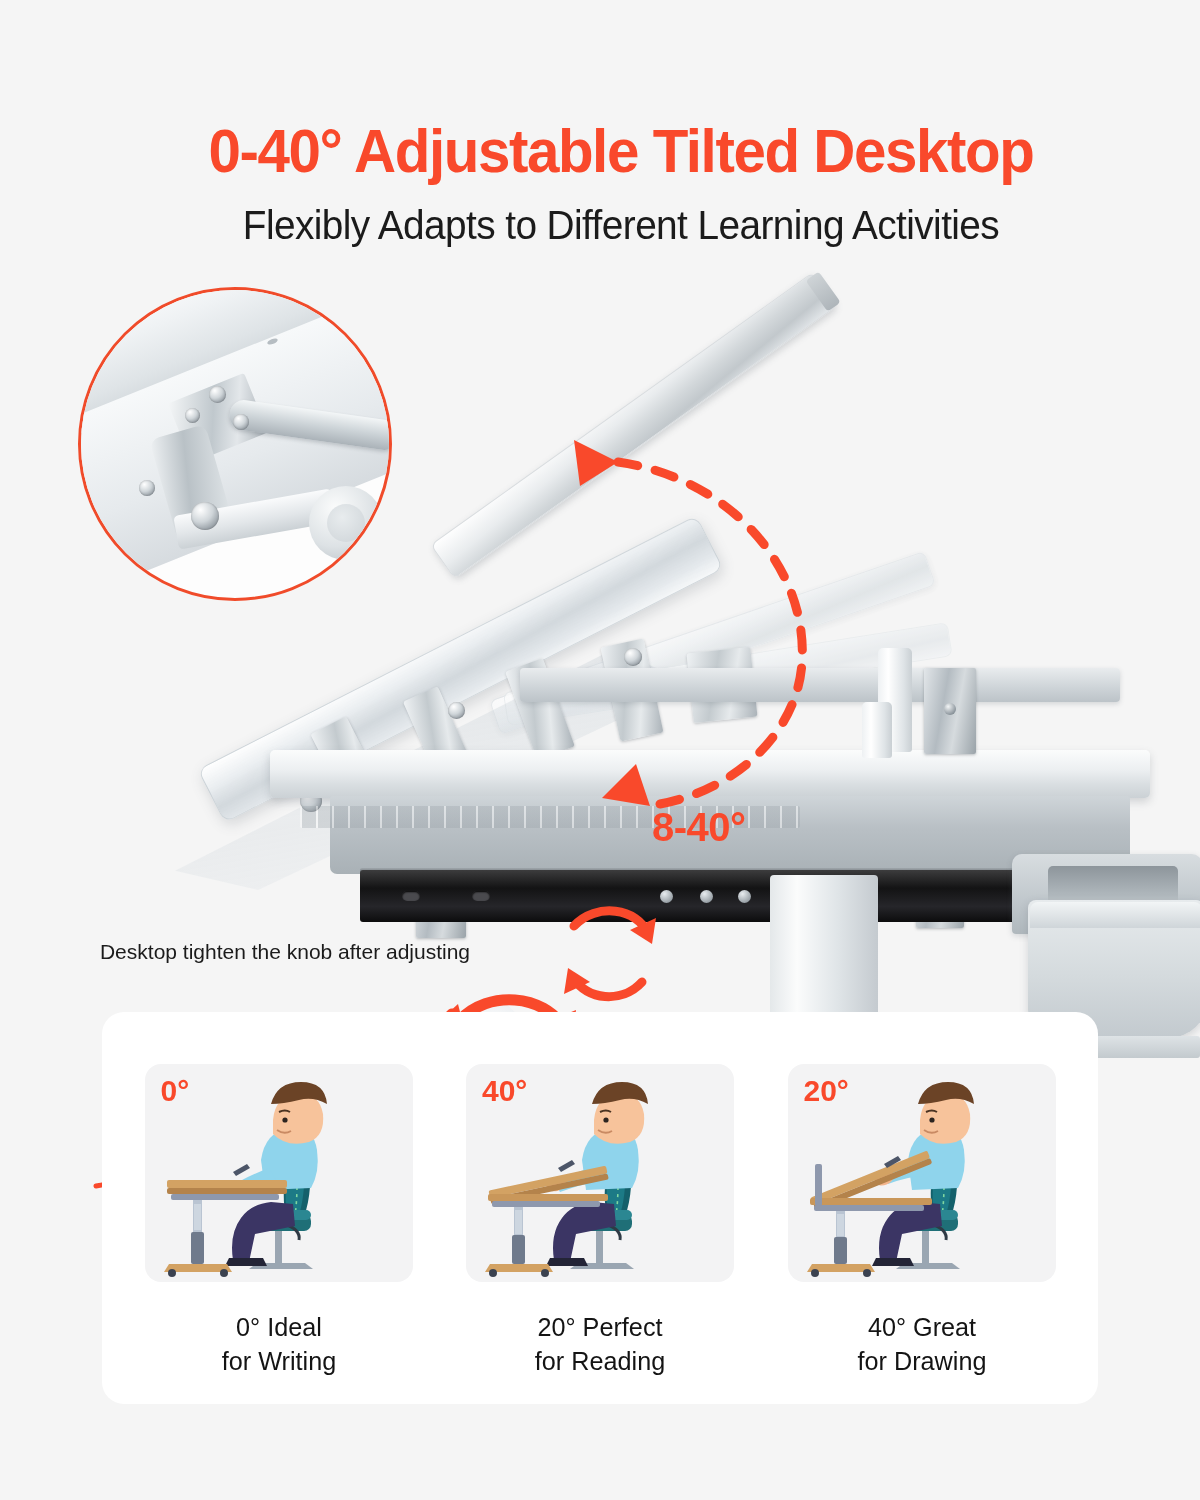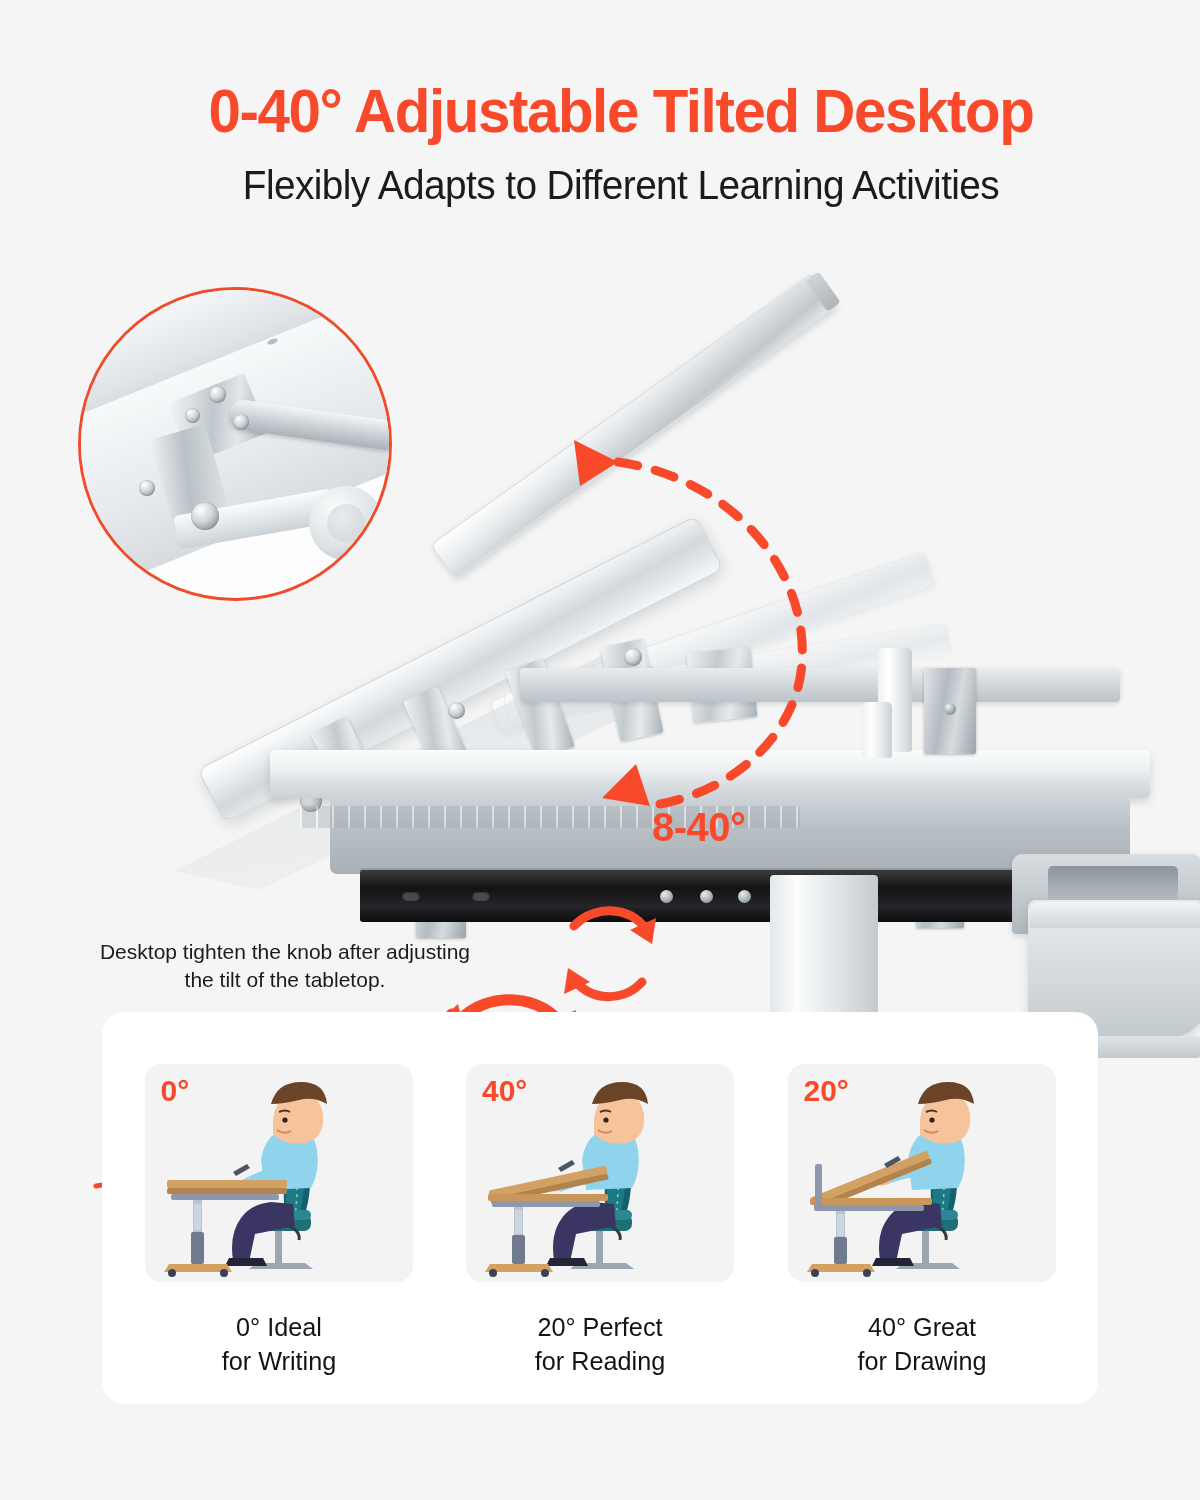--- a/index.html
+++ b/index.html
@@ -7,21 +7,21 @@
   body {
     width: 1200px;
     height: 1500px;
     background: #f5f5f5;
     font-family: "Liberation Sans", sans-serif;
     overflow: hidden;
     position: relative;
   }
 
   
-  .header { padding-top: 78px; text-align: center; margin-left: 42px; }
+  .header { padding-top: 118px; text-align: center; margin-left: 42px; }
 
   .headline {
     font-size: 62px;
     font-weight: bold;
     color: #f9492b;
     letter-spacing: -1.5px;
     line-height: 1.05;
     transform: scaleX(0.94);
   }
 
@@ -562,21 +562,20 @@
   <div class="inset-knob"></div>
   <div class="screw" style="left:128px;top:96px;width:17px;height:17px;"></div>
   <div class="screw" style="left:104px;top:118px;width:15px;height:15px;"></div>
   <div class="screw" style="left:152px;top:124px;width:16px;height:16px;"></div>
   <div class="screw" style="left:58px;top:190px;width:16px;height:16px;"></div>
   <div class="screw" style="left:110px;top:212px;width:28px;height:28px;"></div>
 </div>
 
 <div class="knob-caption">
   <div>Desktop tighten the knob after adjusting</div>
-  <div>the tilt of the tabletop.</div>
 </div>
 
 <div class="card">
   <div class="panels">
 
     <div class="panel">
       <div class="thumb">
         <div class="badge">0°</div>
         <svg class="scene" viewBox="0 0 268 218">
 

